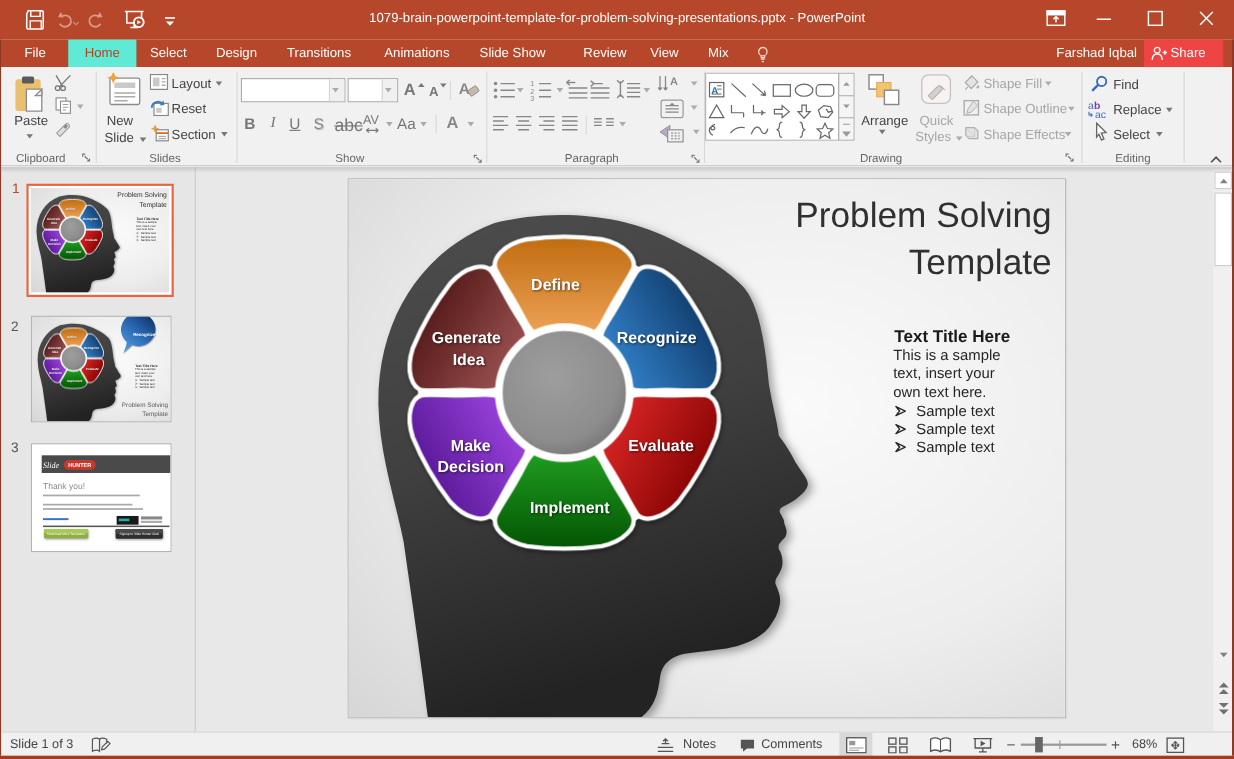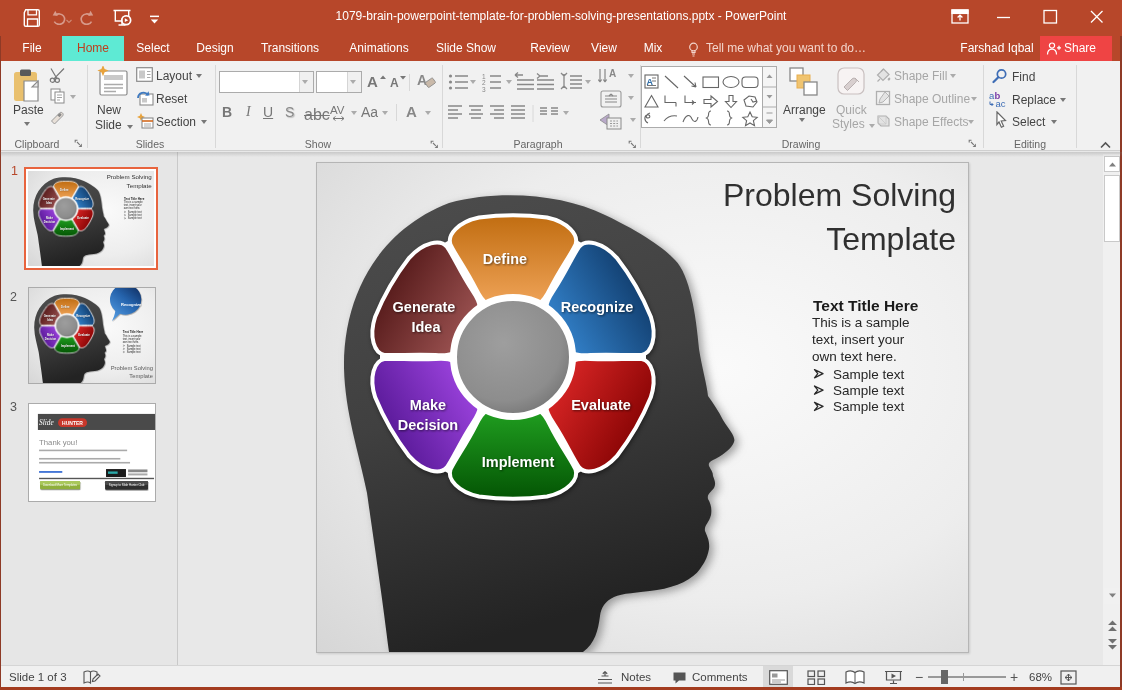--- a/index.html
+++ b/index.html
@@ -84,21 +84,20 @@
   <div class="tab" style="left:466px">Slide Show</div>
   <div class="tab" style="left:550px">Review</div>
   <div class="tab" style="left:604px">View</div>
   <div class="tab" style="left:653px">Mix</div>
   <svg class="abs" style="left:687px;top:6px" width="13" height="15" viewBox="0 0 13 15">
     <g stroke="#F3D5CC" fill="none" stroke-width="1.2">
       <circle cx="6.5" cy="5" r="3.8"></circle>
       <path d="M5 8.5 v2 h3 v-2 M5 12 h3 M5.5 14 h2"></path>
     </g>
   </svg>
-  <div class="tab" style="left:786px;color:#F3D5CC">Tell me what you want to do…</div>
   <div class="tab" style="left:997px">Farshad Iqbal</div>
   <div class="abs" style="left:1040px;top:0;width:72px;height:25px;background:#ef4444;color:#fff;font-size:12px;line-height:25px;padding-left:24px">Share</div>
   <svg class="abs" style="left:1046px;top:5px" width="15" height="15" viewBox="0 0 15 15">
     <g stroke="#fff" fill="none" stroke-width="1.2">
       <circle cx="6" cy="4.6" r="2.6"></circle>
       <path d="M1.5 13.5 c0 -3.6 2 -5.4 4.5 -5.4 c2.5 0 4.5 1.8 4.5 5.4"></path>
       <path d="M11 6.8 h4 M13 4.8 v4" stroke-width="1.3"></path>
     </g>
   </svg>
 </div>

